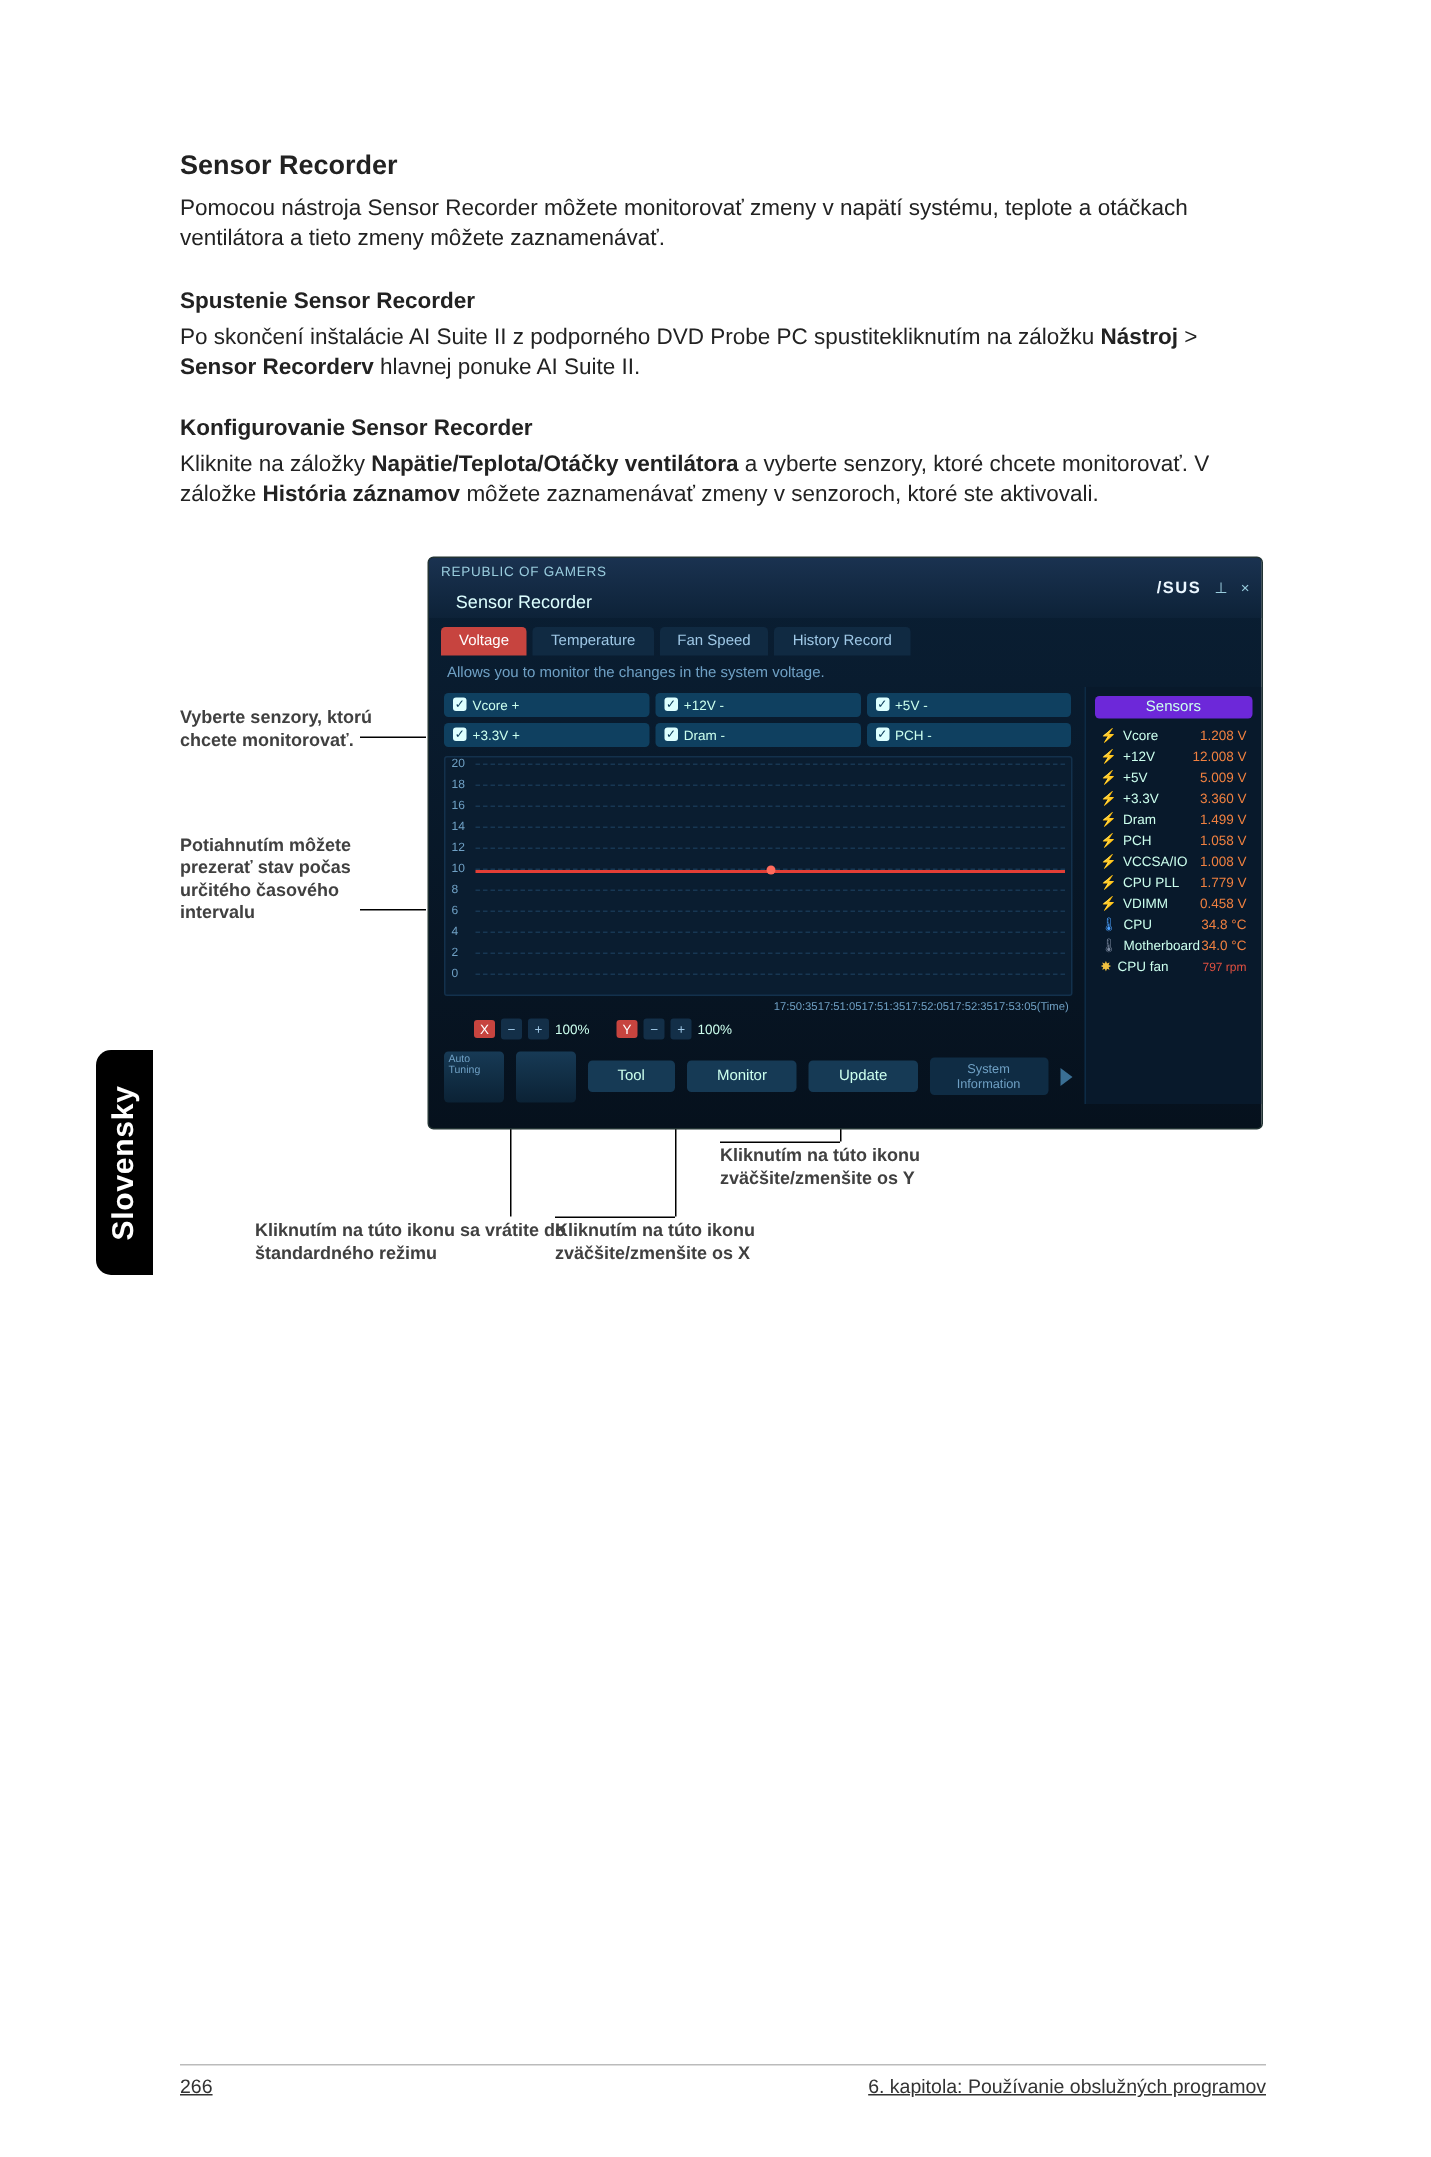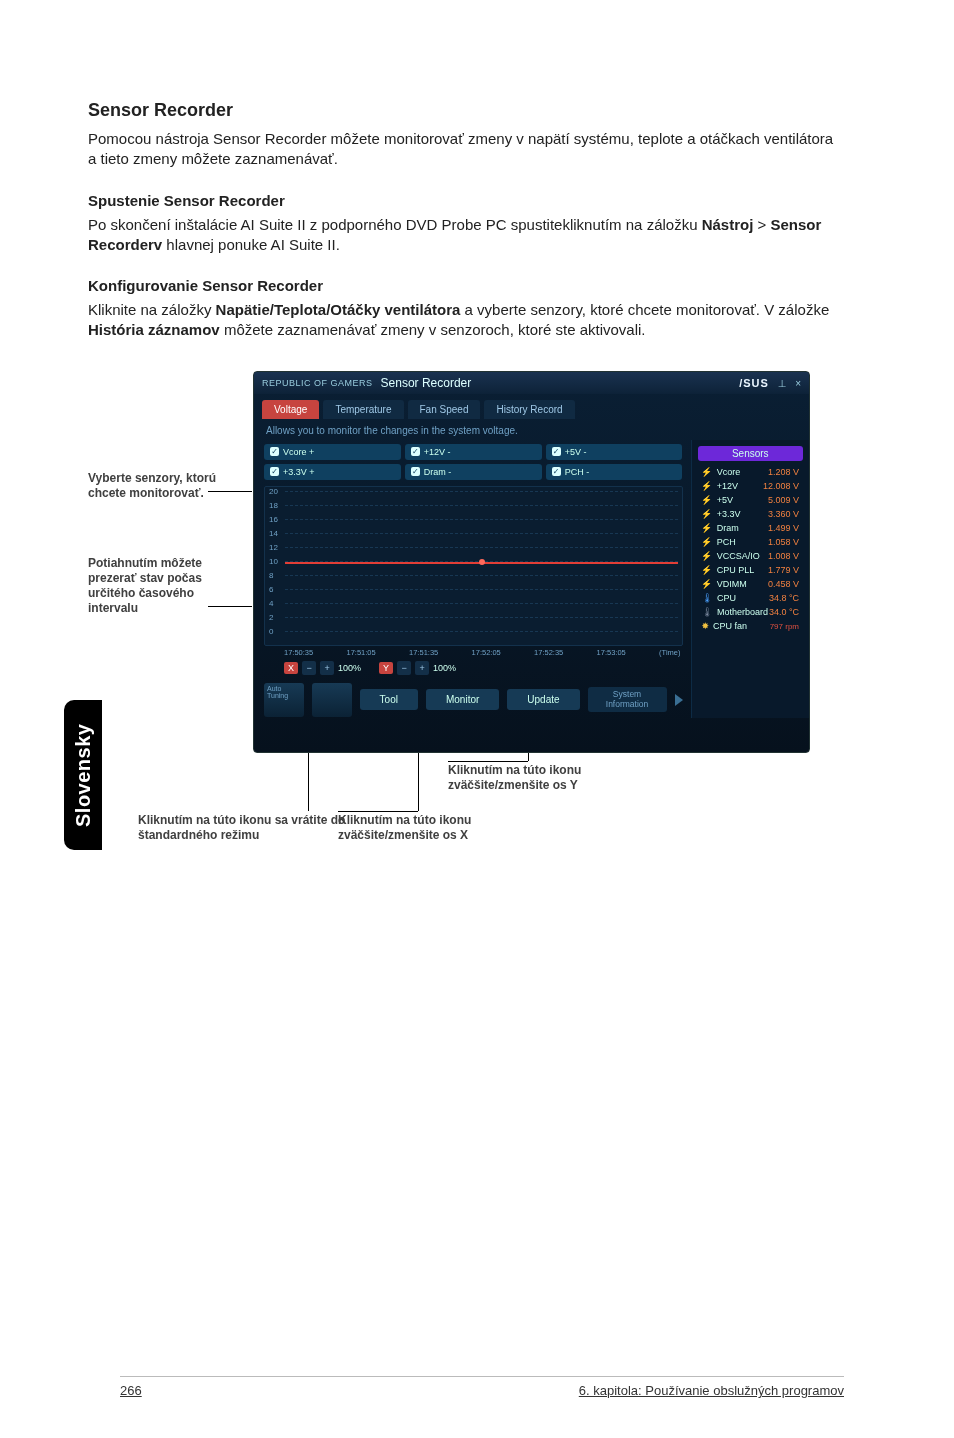--- a/index.html
+++ b/index.html
@@ -4,21 +4,21 @@
 <style>
   body {
     margin: 0;
     padding: 0;
     background: #fff;
     font-family: Arial, Helvetica, sans-serif;
     color: #222;
     width: 954px;
   }
   .page {
-    padding: 100px 110px 40px 88px;
+    padding: 100px 110px 40px 120px;
     box-sizing: border-box;
     min-height: 1380px;
     position: relative;
   }
   h2.title {
     font-size: 18px;
     font-weight: bold;
     margin: 0 0 8px 0;
   }
   p.body {
@@ -71,21 +71,21 @@
     border-radius: 4px;
     color: #cfe;
     font-size: 10px;
     overflow: hidden;
   }
   .win-title {
     display: flex; align-items: center; justify-content: space-between;
     padding: 4px 8px;
     background: linear-gradient(#1a3250, #0d2238);
   }
-  .win-title .left { display: flex; gap: 8px; align-items: center; }
+  .win-title .left { display: flex; gap: 8px; align-items: center; flex-direction: column; }
   .brand { font-size: 9px; color: #9cd; letter-spacing: .5px; }
   .wt { color: #dff; font-size: 12px; }
   .asus { color: #eaf6ff; font-weight: bold; font-size: 11px; letter-spacing: 1px; }
   .xbtn { color: #9cd; margin-left: 6px; cursor: default; }
   .tabsrow {
     display: flex; gap: 4px; padding: 6px 8px 0 8px;
   }
   .tab {
     flex: 0 0 auto;
     padding: 4px 12px;
@@ -175,21 +175,21 @@
   .redline {
     position: absolute; left: 20px; right: 4px;
     height: 2px; background: #e23e36;
   }
   .dot {
     position: absolute; width: 6px; height: 6px;
     background: #ff6a5c; border-radius: 50%;
     transform: translate(-50%, -50%);
   }
   .xticks {
-    display: flex; justify-content: space-between;
+    display: flex; justify-content: flex-end;
     color: #6fa0c4; font-size: 7.5px;
     padding: 2px 2px 0 20px;
   }
   .zoombar {
     display: flex; align-items: center; gap: 4px;
     margin-top: 4px;
     padding-left: 20px;
     color: #cfe;
     font-size: 9px;
   }

